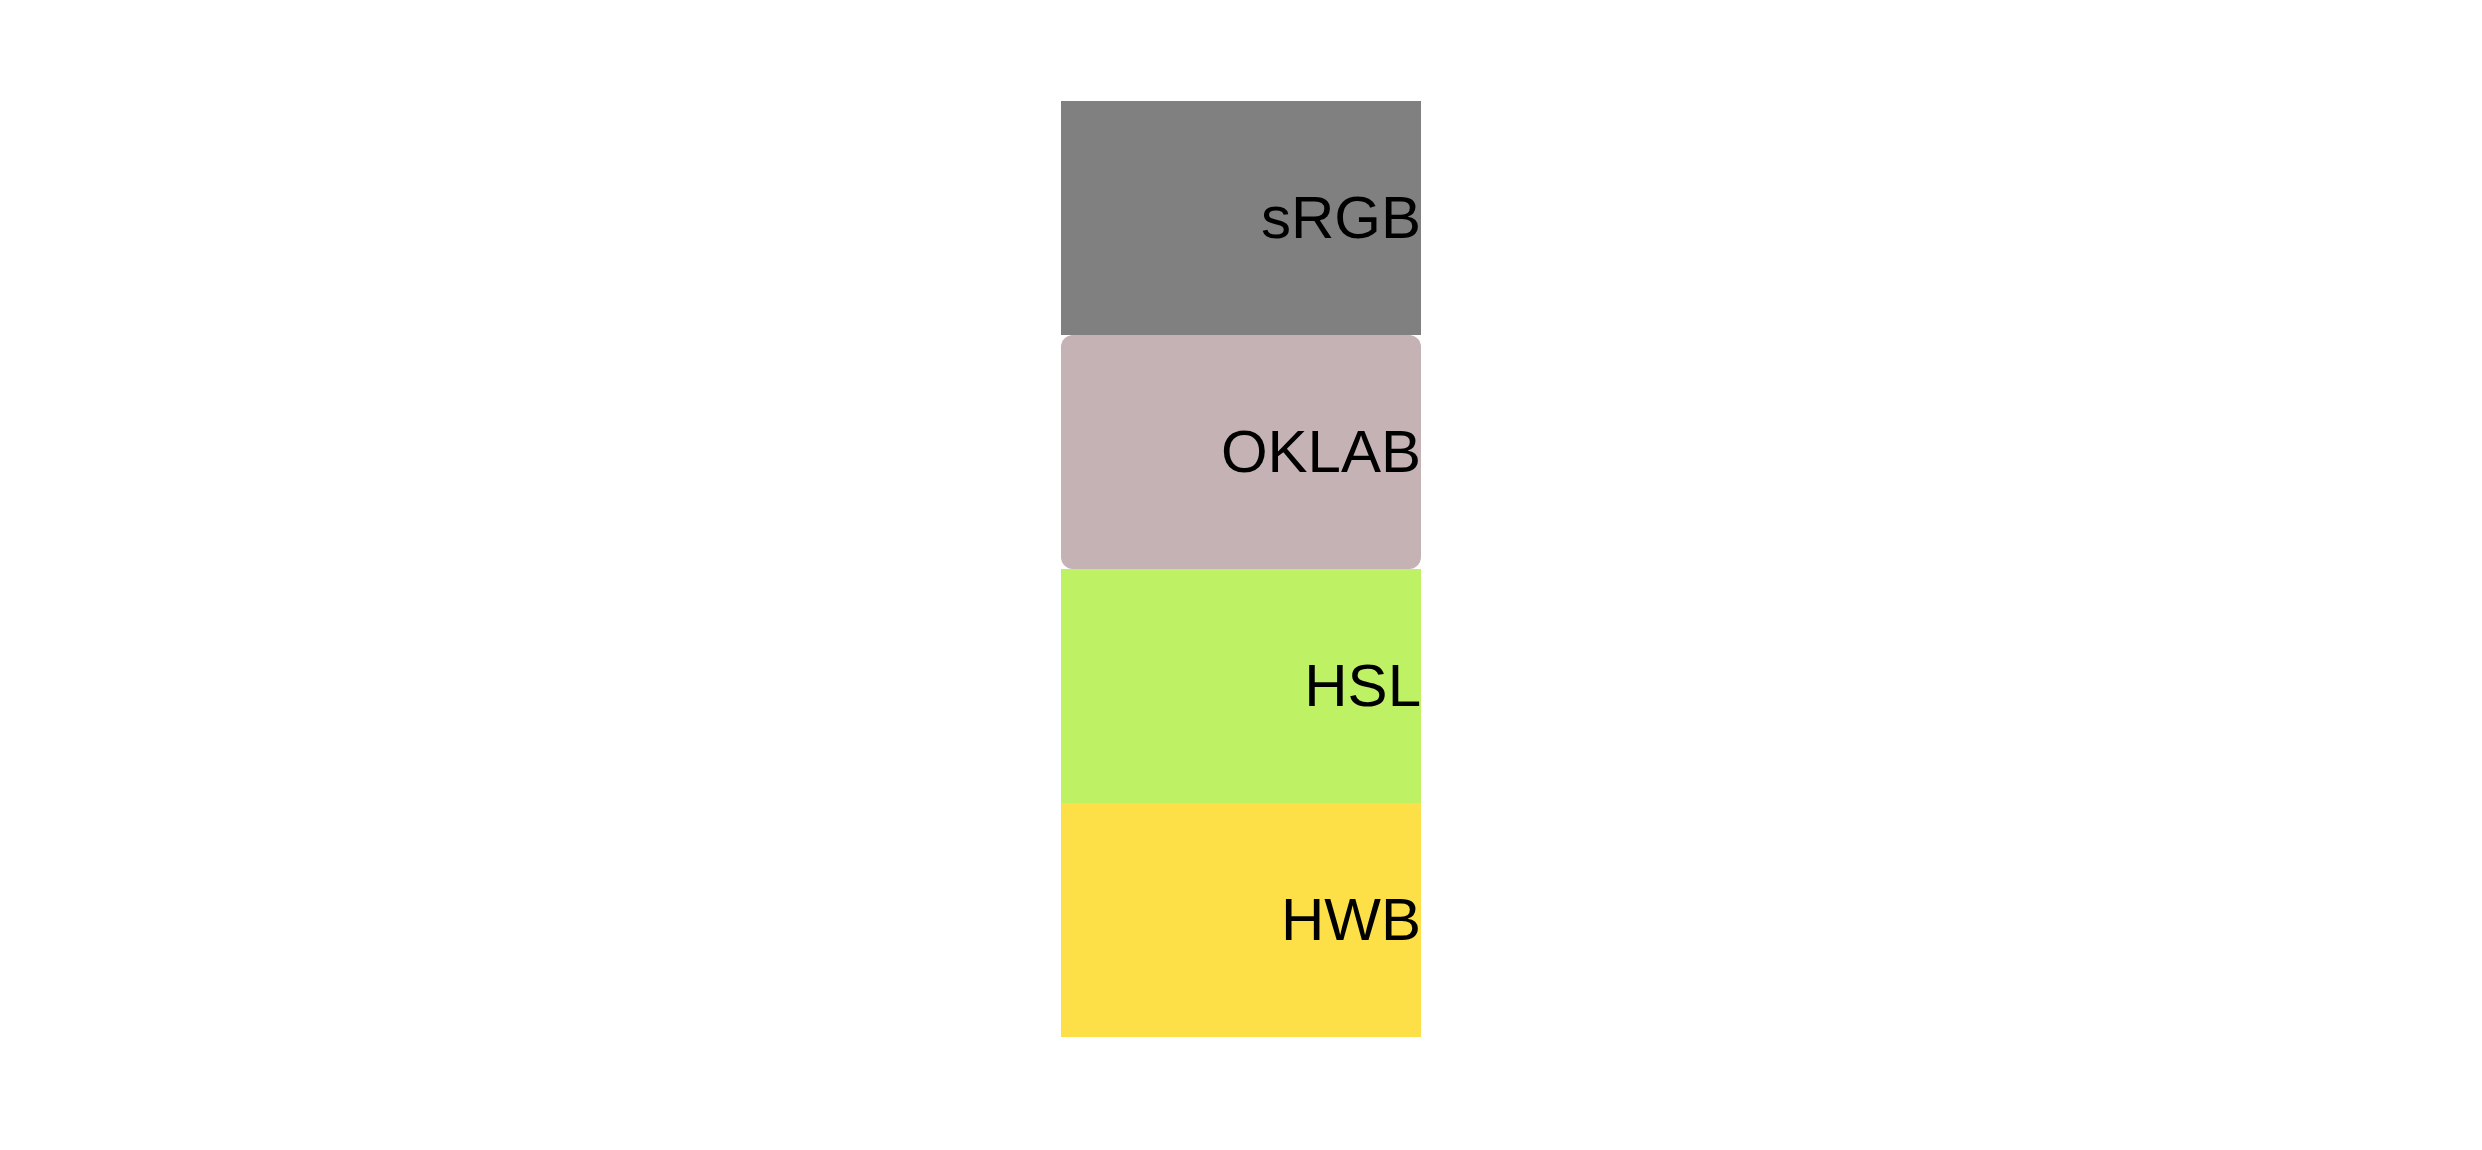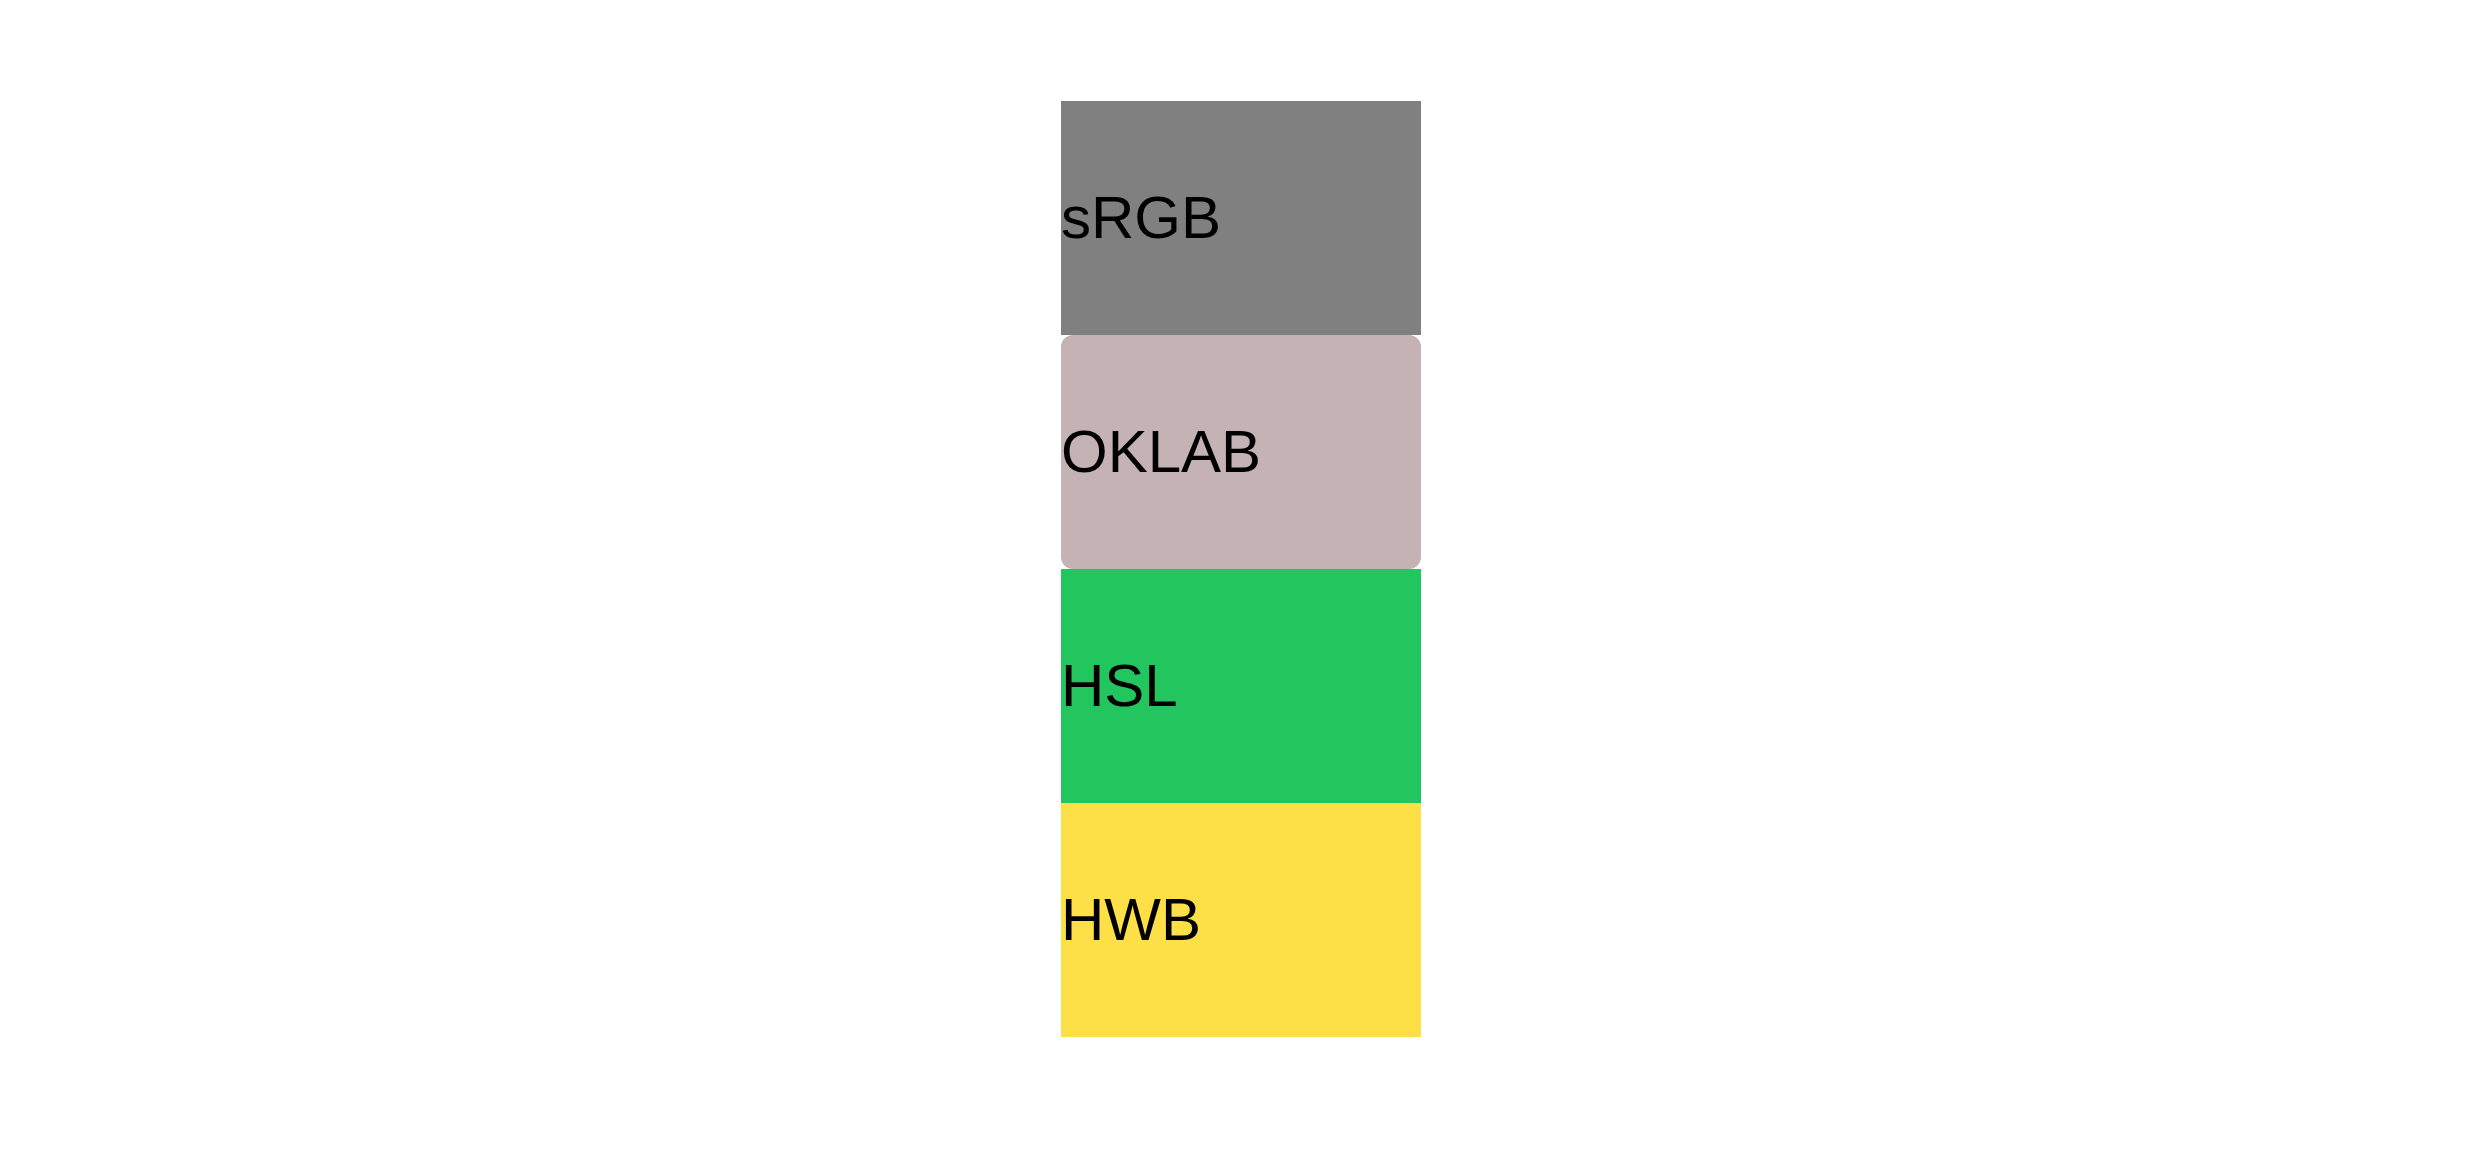--- a/index.html
+++ b/index.html
@@ -20,21 +20,21 @@
     top: 101px;
     width: 360px;
     display: flex;
     flex-direction: column;
   }
   .swatch {
     width: 360px;
     height: 234px;
     display: flex;
     align-items: center;
-    justify-content: flex-start;
+    justify-content: flex-end;
   }
   .swatch-label {
     font-size: 60px;
     line-height: 1;
     color: #000000;
     letter-spacing: 0;
   }
 </style>
 </head>
 <body style="background: rgb(255, 255, 255);">
@@ -42,21 +42,21 @@
 <div class="swatch-stack">
 
   <div class="swatch" style="background: rgb(128, 128, 128);">
     <span class="swatch-label">sRGB</span>
   </div>
 
   <div class="swatch" style="background: rgb(197, 178, 180); border-radius: 12px;">
     <span class="swatch-label">OKLAB</span>
   </div>
 
-  <div class="swatch" style="background: #22c55e;">
+  <div class="swatch" style="background: #bef264;">
     <span class="swatch-label">HSL</span>
   </div>
 
   <div class="swatch" style="background: #fde047;">
     <span class="swatch-label">HWB</span>
   </div>
 
 </div>
 
 </body></html>

